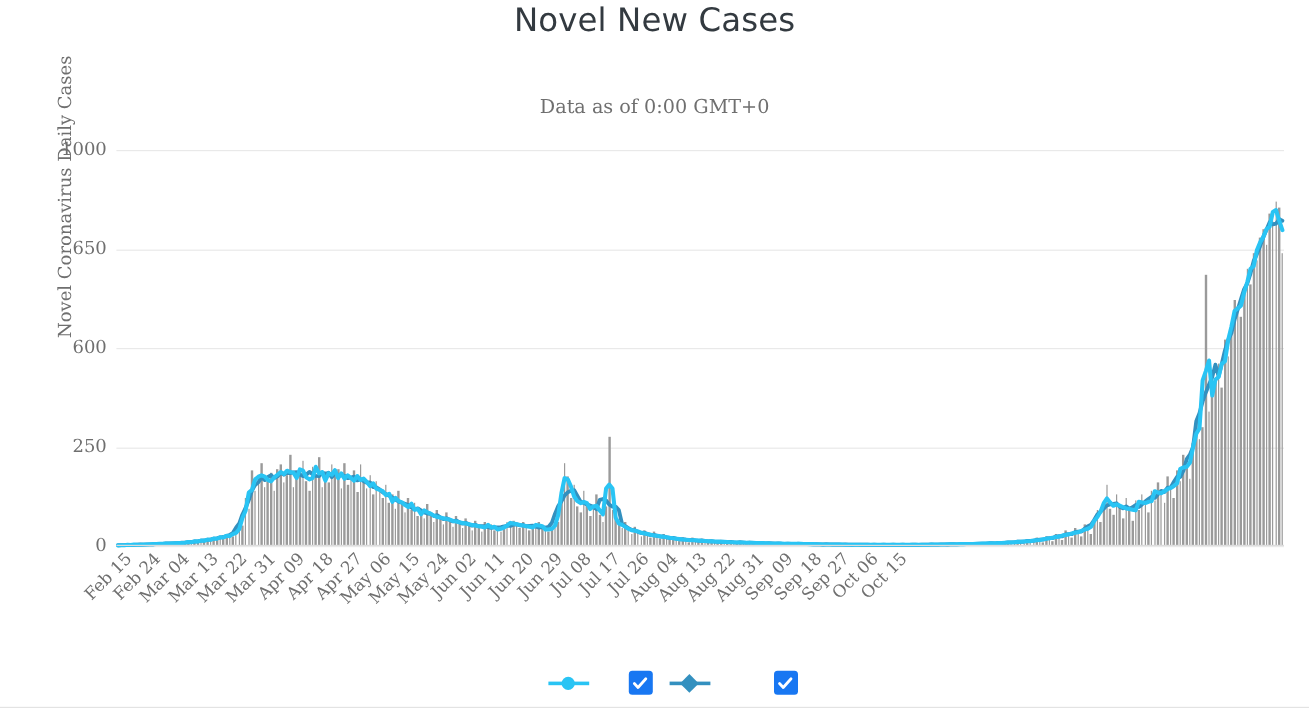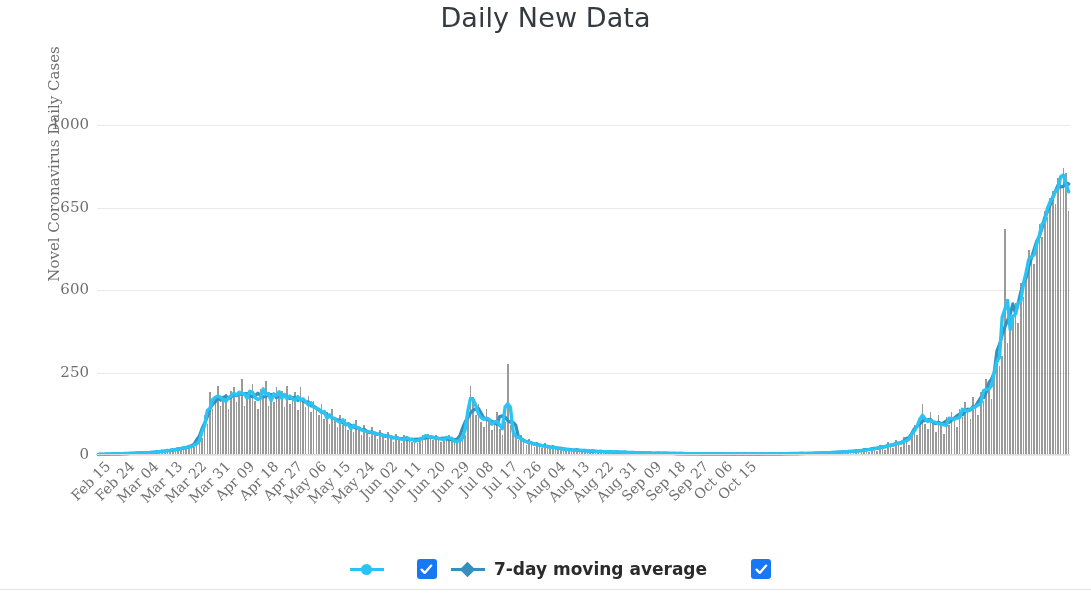--- a/index.html
+++ b/index.html
@@ -140,21 +140,22 @@
   .bottom-rule{
     position:absolute;left:0;right:0;bottom:0;height:1px;
     background:#e3e3e3;
   }
 </style>
 </head>
 <body>
 
 <div id="chart-root">
 
-  <div class="title">Daily New Data</div>
+  <div class="title">Novel New Cases</div>
+  <div class="subtitle2">Data as of 0:00 GMT+0</div>
 
   <div class="ylabel">Novel Coronavirus Daily Cases</div>
 
   <div id="plot">
     <div id="grid">
         <div class="ytick-wrap" style="top: 330px;">
           <div class="gridline"></div>
           <div class="ytick-lbl">0</div>
         </div>
         <div class="ytick-wrap" style="top: 247.5px;">
@@ -593,21 +594,20 @@
       <svg width="13" height="13" viewBox="0 0 13 13">
         <path d="M1.6 6.6 L4.7 9.9 L11.2 2.6" fill="none" stroke="#ffffff" stroke-width="2.3" stroke-linecap="round" stroke-linejoin="round"></path>
       </svg>
     </div>
     <span class="sp-c"></span>
     <div class="legend-item">
       <span class="lg-line lg-line7">
           <i></i>
           <b></b>
         </span>
-      <span>7-day moving average</span>
     </div>
     <span class="sp-d"></span>
     <div class="checkbox">
       <svg width="13" height="13" viewBox="0 0 13 13">
         <path d="M1.6 6.6 L4.7 9.9 L11.2 2.6" fill="none" stroke="#ffffff" stroke-width="2.3" stroke-linecap="round" stroke-linejoin="round"></path>
       </svg>
     </div>
     <div class="bottom-rule"></div>
   </div>
 

